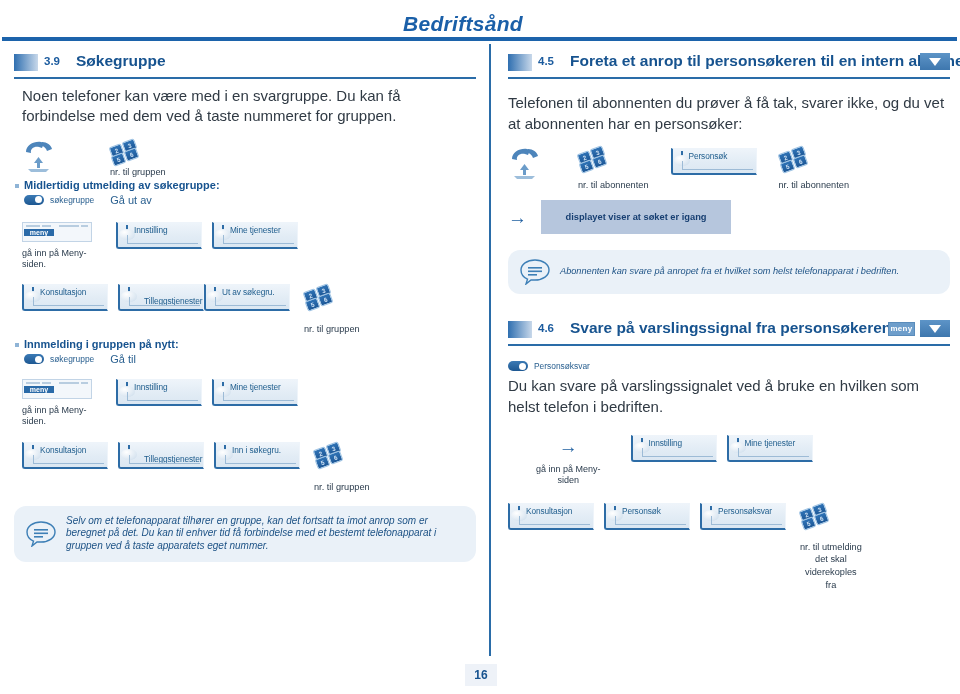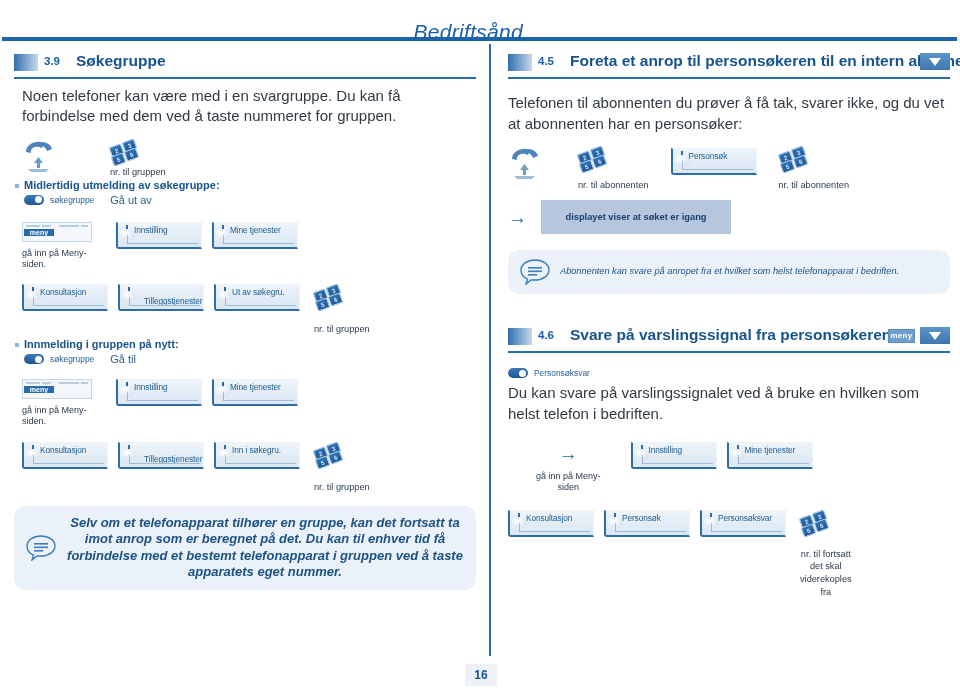--- a/index.html
+++ b/index.html
@@ -9,22 +9,22 @@
     font-family: "Liberation Sans", sans-serif;
     overflow: hidden;
   }
   .page { position: relative; width: 960px; height: 694px; background: #fff; }
 
   
   .masthead {
     position: absolute; left: 0; top: 8px; width: 960px; height: 34px;
   }
   .masthead-title {
-    position: absolute; right: 437px; top: 12px;
-    font-size: 21px; font-weight: normal; font-style: italic;
+    position: absolute; right: 437px; top: 4px;
+    font-size: 21px; font-weight: bold; font-style: italic;
     color: #1a5fa8; letter-spacing: .3px; white-space: nowrap;
   }
   .masthead-rule {
     position: absolute; left: 2px; top: 29px; width: 955px; height: 4px;
     background: #1c63ab;
   }
 
   
   .gutter {
     position: absolute; left: 489px; top: 44px; width: 2px; height: 612px;
@@ -182,22 +182,22 @@
   
   .arrow { color: #1f5fa0; font-size: 19px; line-height: 1; font-weight: bold; }
 
   
   .note {
     background: #eaf1f8; border-radius: 12px; padding: 9px 12px;
     display: flex; align-items: center; gap: 10px;
   }
   .note-ico { flex: none; width: 30px; height: 26px; }
   .note-txt {
-    font-size: 13px; font-style: italic; font-weight: bold;
-    color: #1d5285; line-height: 1.28; text-align: center;
+    font-size: 10px; font-style: italic; font-weight: normal;
+    color: #1d5285; line-height: 1.28;
   }
   .note-txt-r { font-size: 9.2px; font-style: italic; color: #1d5285; line-height: 1.3; }
 
   .row { display: flex; align-items: flex-start; }
 </style>
 </head>
 <body>
 
 <div class="page">
 
@@ -289,21 +289,21 @@
         <div class="knob"></div>
         <div class="lbl">Konsultasjon</div>
         <div class="inner"></div>
       </div>
       <div class="skbtn" style="margin-left:10px;">
         <div class="tick"></div>
         <div class="knob"></div>
         <div class="lbl low">Tilleggstjenester</div>
         <div class="inner"></div>
       </div>
-      <div class="skbtn" style="margin-left:10px;">
+      <div class="skbtn" style="">
         <div class="tick"></div>
         <div class="knob"></div>
         <div class="lbl">Ut av søkegru.</div>
         <div class="inner"></div>
       </div>
       <div style="margin-left:14px;">
         <div class="keypad">
           <div class="kp kp1">2</div>
           <div class="kp kp2">3</div>
           <div class="kp kp3">5</div>
@@ -460,21 +460,21 @@
         <svg width="30" height="26" viewBox="0 0 30 26">
           <path d="M15 1 C23 1 29 5.5 29 11 C29 16.5 23 21 15 21 L11 21 L6 25 L7.5 20.2 C3.3 18.3 1 14.9 1 11 C1 5.5 7 1 15 1 Z" fill="none" stroke="#3d7fb6" stroke-width="1.4"></path>
           <rect x="8" y="8" width="14" height="1.6" fill="#3d7fb6"></rect>
           <rect x="8" y="11.5" width="14" height="1.6" fill="#3d7fb6"></rect>
           <rect x="8" y="15" width="9" height="1.6" fill="#3d7fb6"></rect>
         </svg>
       </div>
       <div class="note-txt-r">Abonnenten kan svare på anropet fra et hvilket som helst telefonapparat i bedriften.</div>
     </div>
 
-    <div class="sec" style="margin-top:32px;">
+    <div class="sec" style="margin-top:25px;">
       <div class="sec-chip"></div>
       <div class="sec-num">4.6</div>
       <div class="sec-title">Svare på varslingssignal fra personsøkeren</div>
       <div class="sec-badges">
         <div class="badge-meny">meny</div>
         <div class="badge-tri">
             <i></i>
           </div>
       </div>
       <div class="sec-rule"></div>
@@ -528,21 +528,21 @@
         <div class="inner"></div>
       </div>
       <div style="margin-left:14px;">
         <div class="keypad">
           <div class="kp kp1">2</div>
           <div class="kp kp2">3</div>
           <div class="kp kp3">5</div>
           <div class="kp kp4">6</div>
         </div>
         <div class="cap" style="margin-top:12px;line-height:1.4;">
-          <span>nr. til fortsatt</span><br>
+          <span>nr. til utmelding</span><br>
           <span>det skal</span><br>
           <span>viderekoples</span><br>
           <span>fra</span>
         </div>
       </div>
     </div>
 
   </div>
 
 </div>

